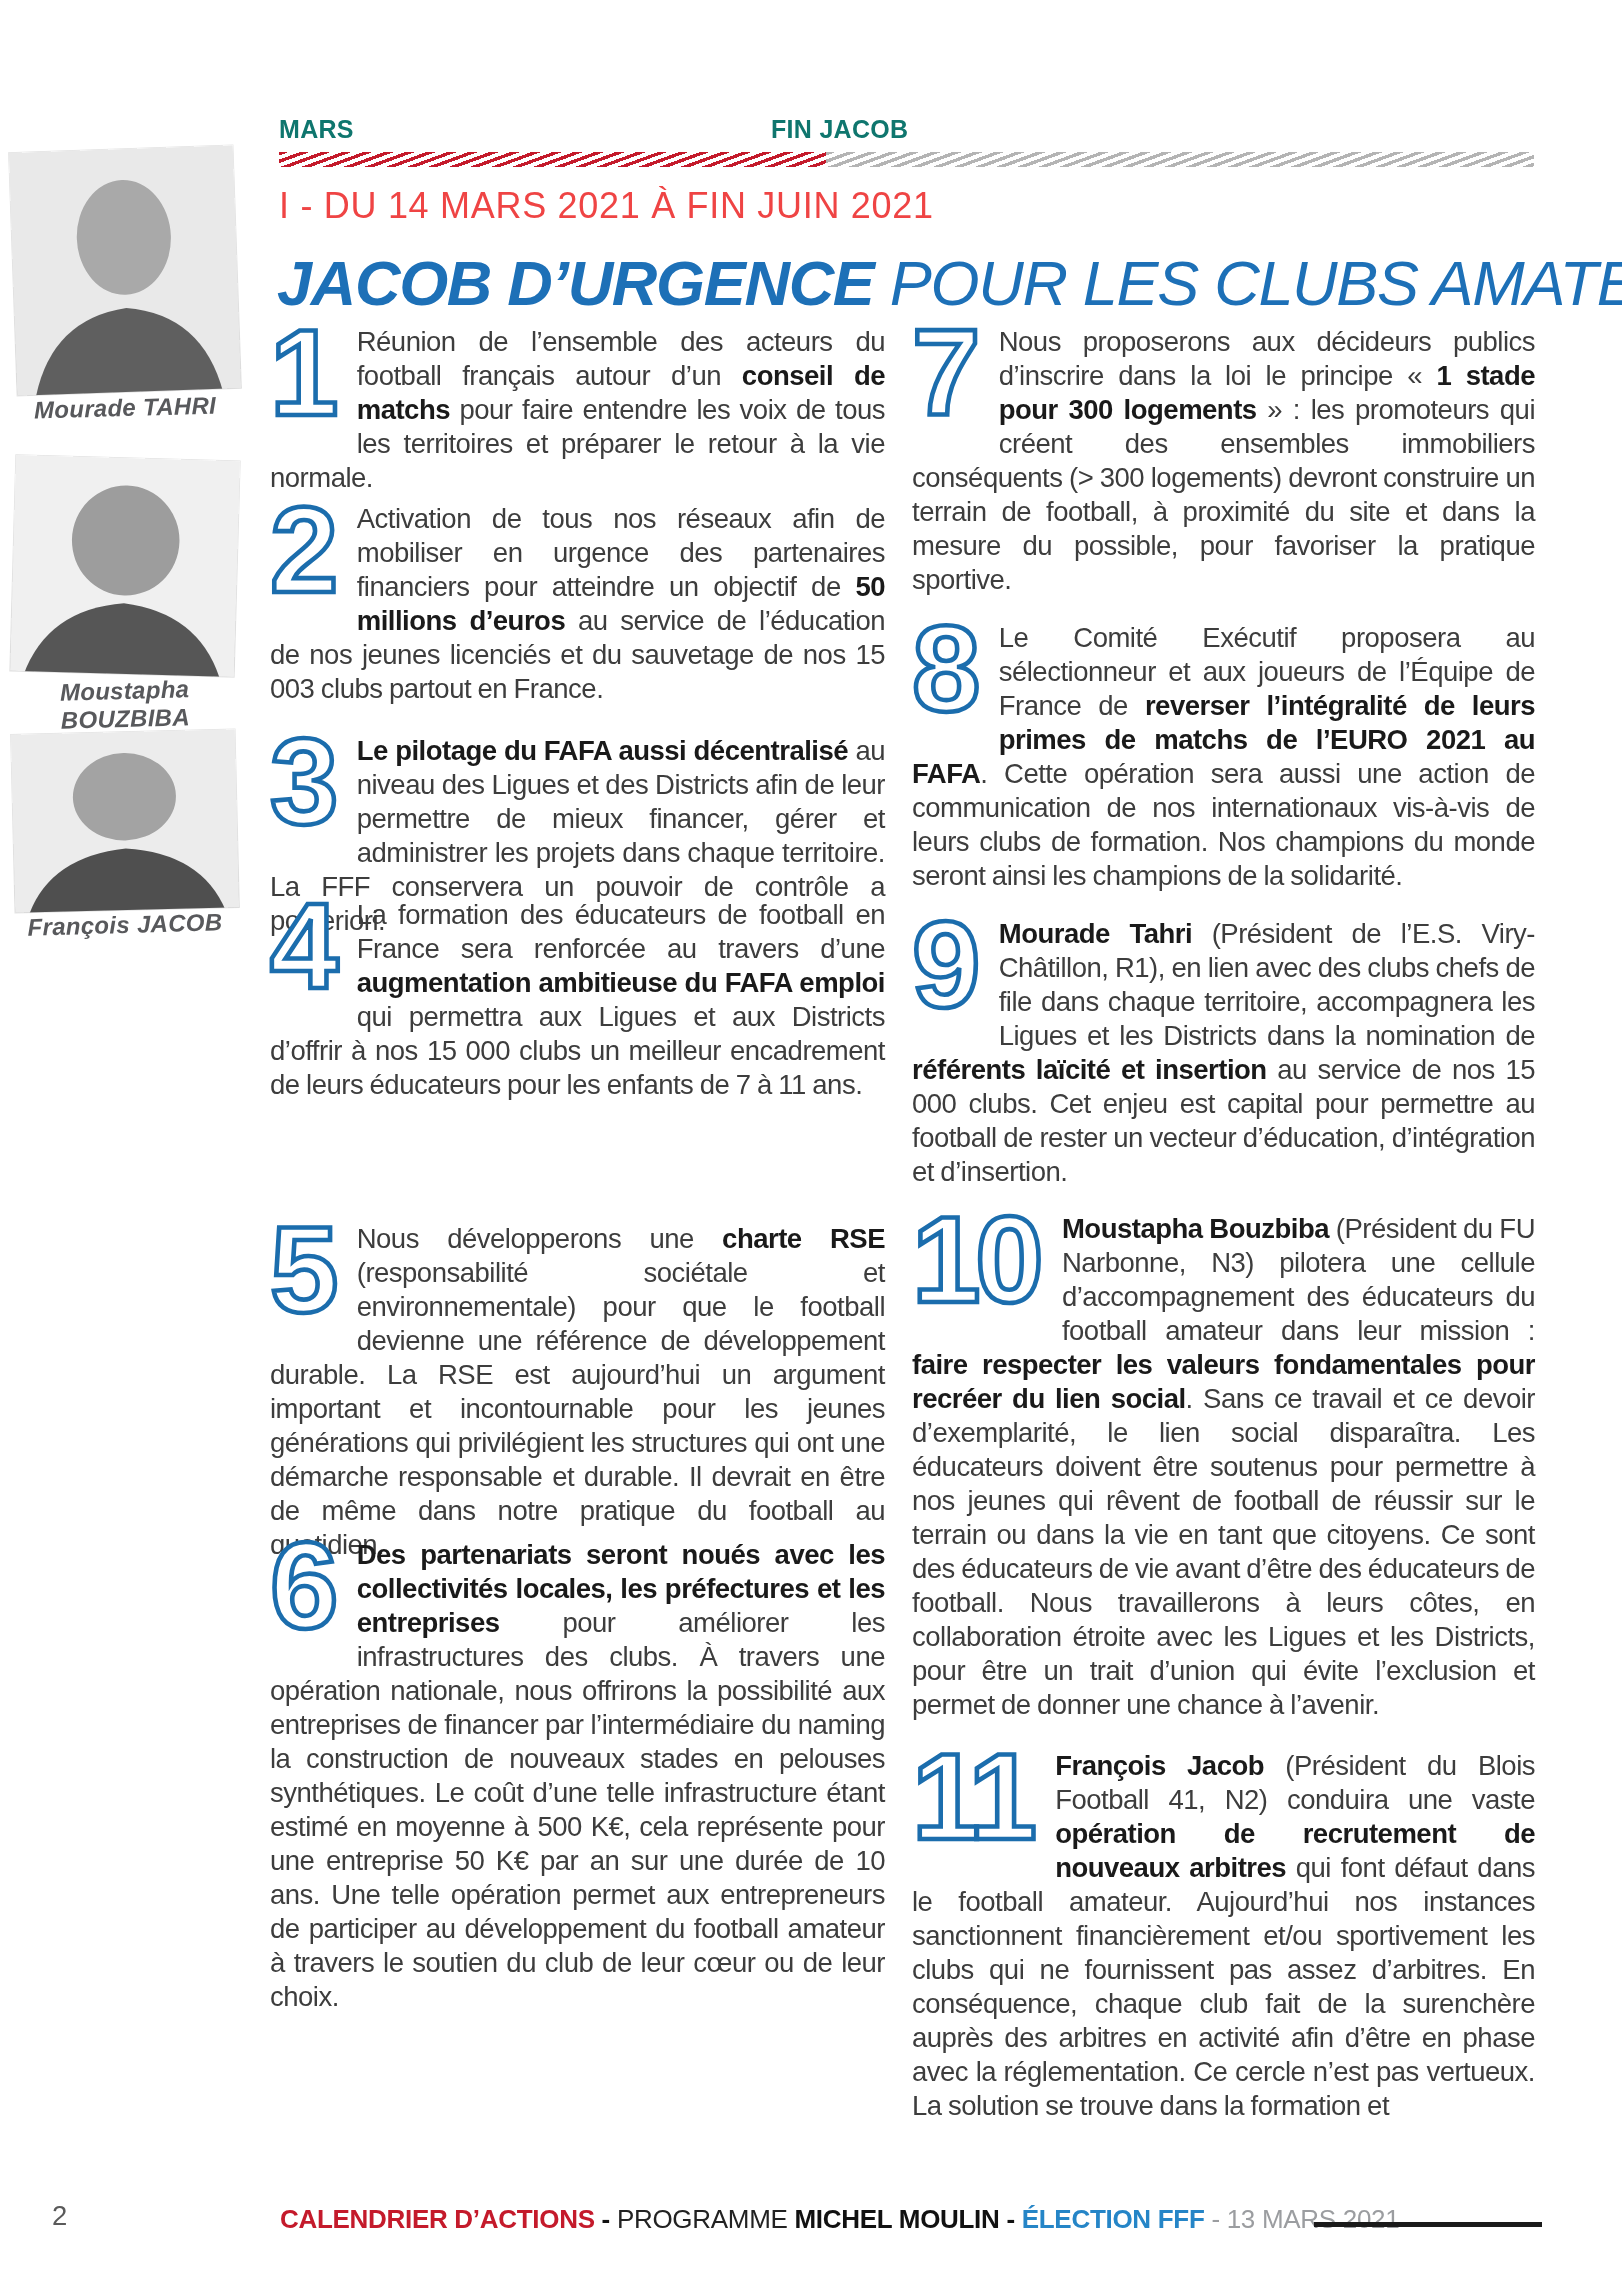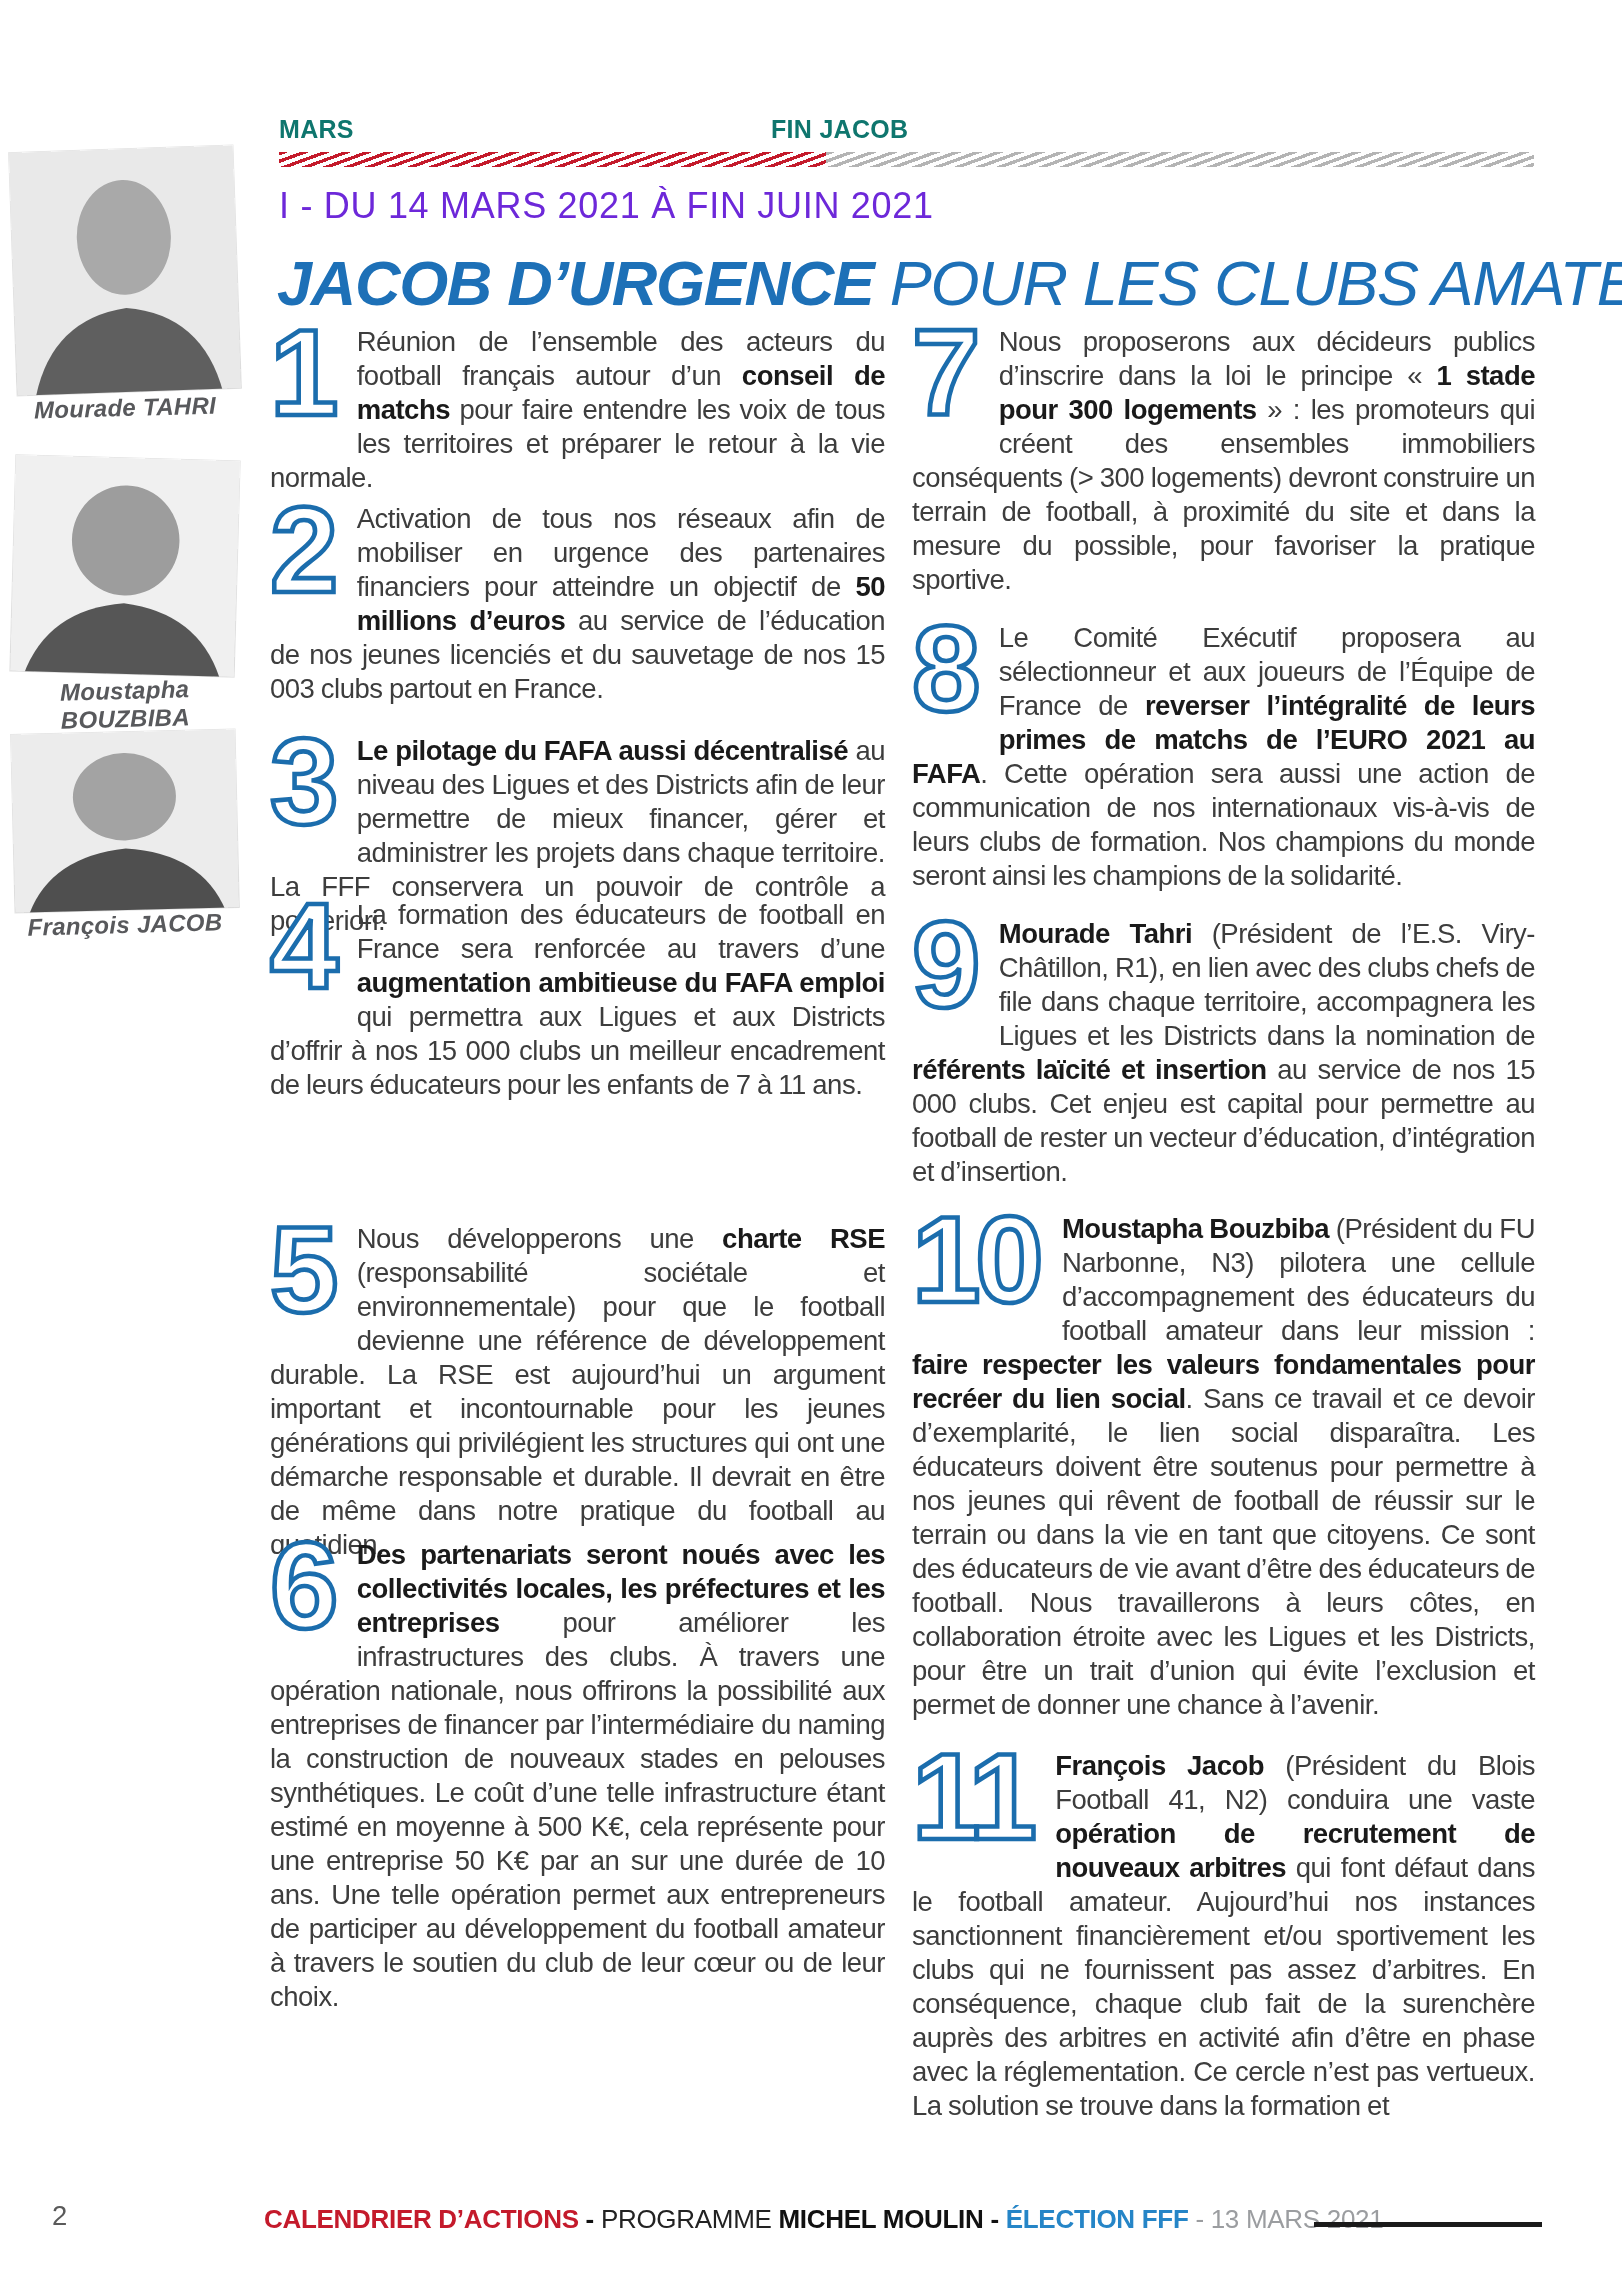--- a/index.html
+++ b/index.html
@@ -18,39 +18,39 @@
     font-style:italic;font-weight:bold;font-size:24px;color:#58595c;letter-spacing:0.3px;
     transform:rotate(-1.6deg);
   }
   
   .tl-label{position:absolute;top:115px;font-size:25px;font-weight:bold;color:#0f766e;letter-spacing:0.3px;}
   .hatch{position:absolute;left:279px;top:152px;width:1255px;height:15px;display:flex;}
   .hatch-red{width:547px;height:100%;background:repeating-linear-gradient(160deg,#c41a2b 0 3.3px,transparent 3.3px 7.2px);}
   .hatch-gray{flex:1;height:100%;background:repeating-linear-gradient(160deg,#b4b4b4 0 3.3px,transparent 3.3px 7.2px);}
   
   .section-title{
-    position:absolute;left:279px;top:185px;font-size:36px;font-weight:400;color:#6d28d9;letter-spacing:0.7px;
+    position:absolute;left:279px;top:185px;font-size:36px;font-weight:400;color:#ef4444;letter-spacing:0.7px;
   }
   .main-title{position:absolute;left:277px;top:247px;font-size:63px;font-style:italic;color:#1d70b7;letter-spacing:-1.3px;white-space:nowrap;}
   .main-title .t-bold{font-weight:bold;}
   .main-title .t-light{font-weight:400;}
   
   .col{position:absolute;top:325px;}
   .col-left{left:270px;width:615px;}
   .col-right{left:912px;width:623px;}
   .para{position:absolute;left:0;width:100%;text-align:justify;font-size:27.5px;line-height:34px;letter-spacing:-0.5px;word-spacing:-0.7px;color:#3d3d3d;}
   .para .b{font-weight:bold;color:#1a1a1a;}
   .dropnum{
     float:left;height:98px;line-height:90px;margin:2.6px 17px 3.9px 0;
     font-size:123px;font-weight:bold;letter-spacing:-5.2px;padding-right:6.5px;
     color:#ffffff;-webkit-text-stroke:4.6px #1b6dad;
   }
   
   .page-num{position:absolute;left:52px;top:2200px;font-size:27.5px;color:#5a5a5a;}
-  .footer{position:absolute;left:264px;top:2204px;font-size:26px;white-space:nowrap;letter-spacing:-0.3px;}
+  .footer{position:absolute;left:280px;top:2204px;font-size:26px;white-space:nowrap;letter-spacing:-0.3px;}
   .f-red{color:#c41a2b;font-weight:bold;}
   .f-dark{color:#222222;font-weight:400;}
   .f-darkbold{color:#111111;font-weight:bold;}
   .f-blue{color:#2585c7;font-weight:bold;}
   .f-gray{color:#9b9da0;font-weight:400;}
   .footer-rule{position:absolute;left:1314px;top:2222px;width:228px;height:4.6px;background:#1a1a1a;}
 </style>
 </head>
 <body>
 

